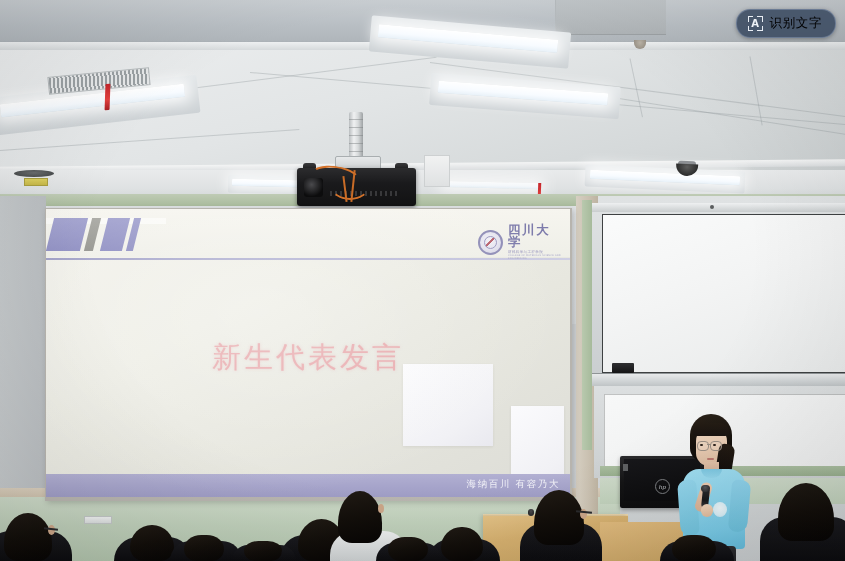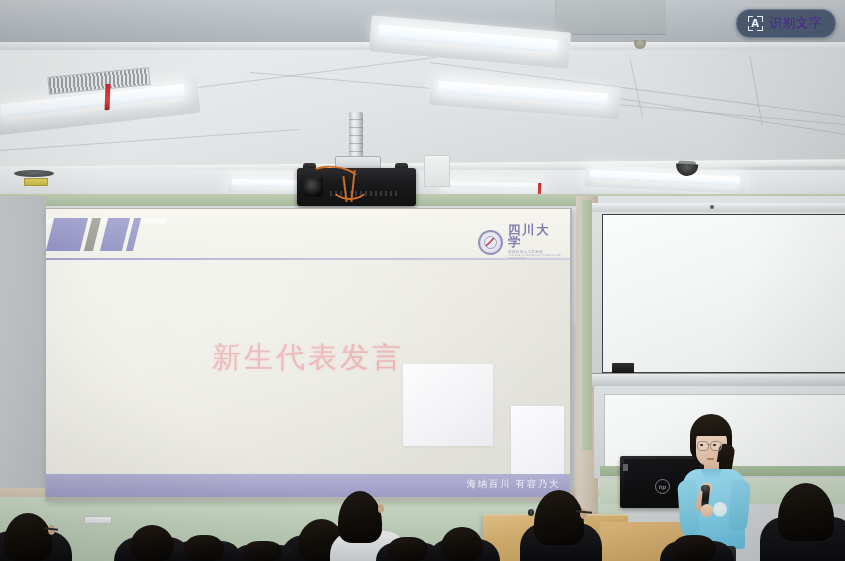--- a/index.html
+++ b/index.html
@@ -549,21 +549,21 @@
   .ocr-icon .c-tl { left:0; top:0; border-right:none; border-bottom:none; }
   .ocr-icon .c-tr { right:0; top:0; border-left:none; border-bottom:none; }
   .ocr-icon .c-bl { left:0; bottom:0; border-right:none; border-top:none; }
   .ocr-icon .c-br { right:0; bottom:0; border-left:none; border-top:none; }
   .ocr-icon .glyph {
     font-family:"DejaVu Sans", sans-serif;
     font-size:10px; font-weight:700; color:#eef2f7; line-height:1;
   }
   .ocr-label {
     font-family:"DejaVu Sans", sans-serif;
-    font-size:12.5px; color:#4c1d95; letter-spacing:.6px; white-space:nowrap;
+    font-size:12.5px; color:#000000; letter-spacing:.6px; white-space:nowrap;
   }
 
   
   .vignette {
     position:absolute; left:0; top:0; width:845px; height:561px;
     background: radial-gradient(ellipse at 50% 45%, rgba(0,0,0,0) 55%, rgba(0,0,0,.10) 100%);
     pointer-events:none;
   }
 </style>
 </head>

